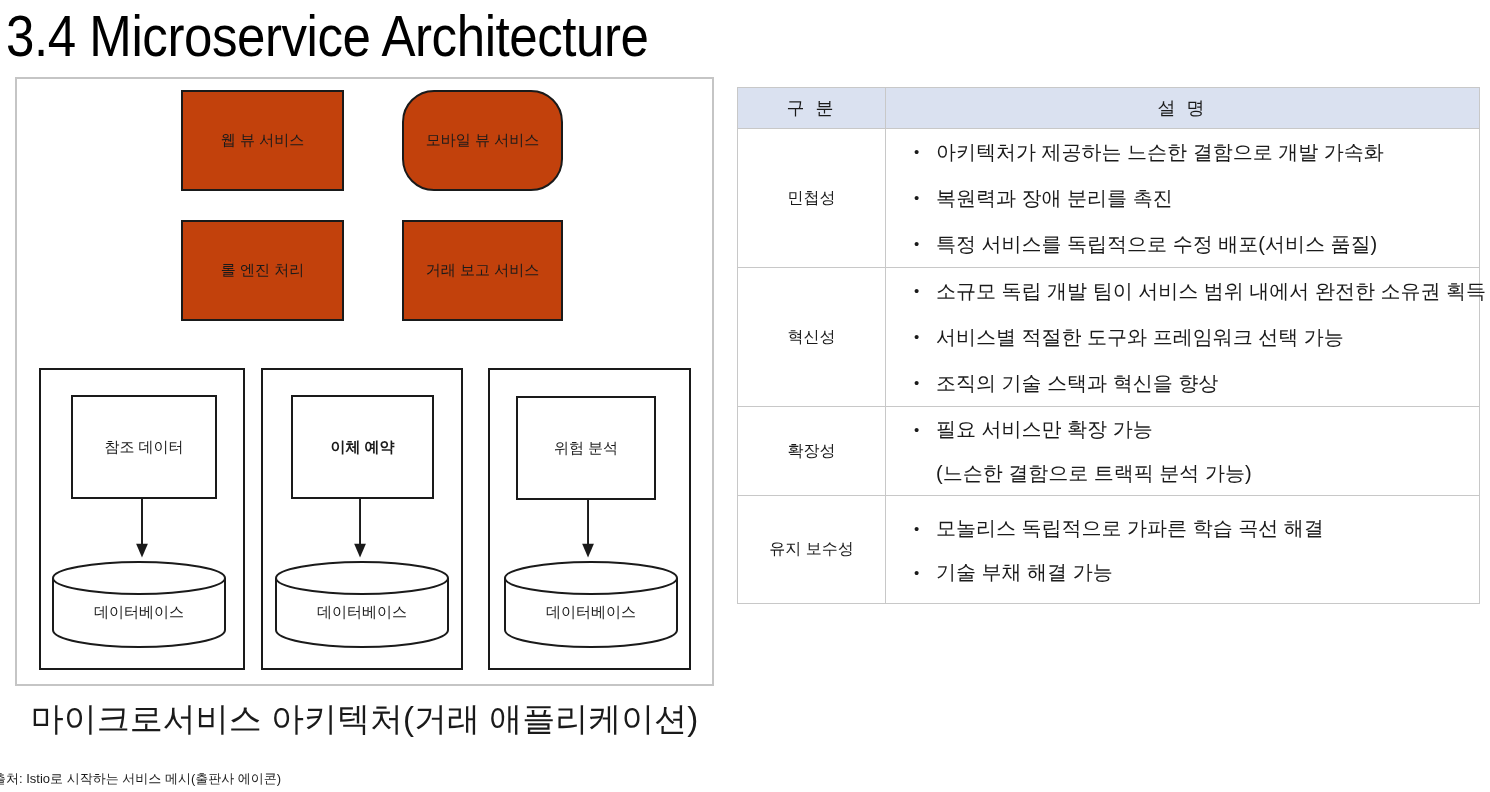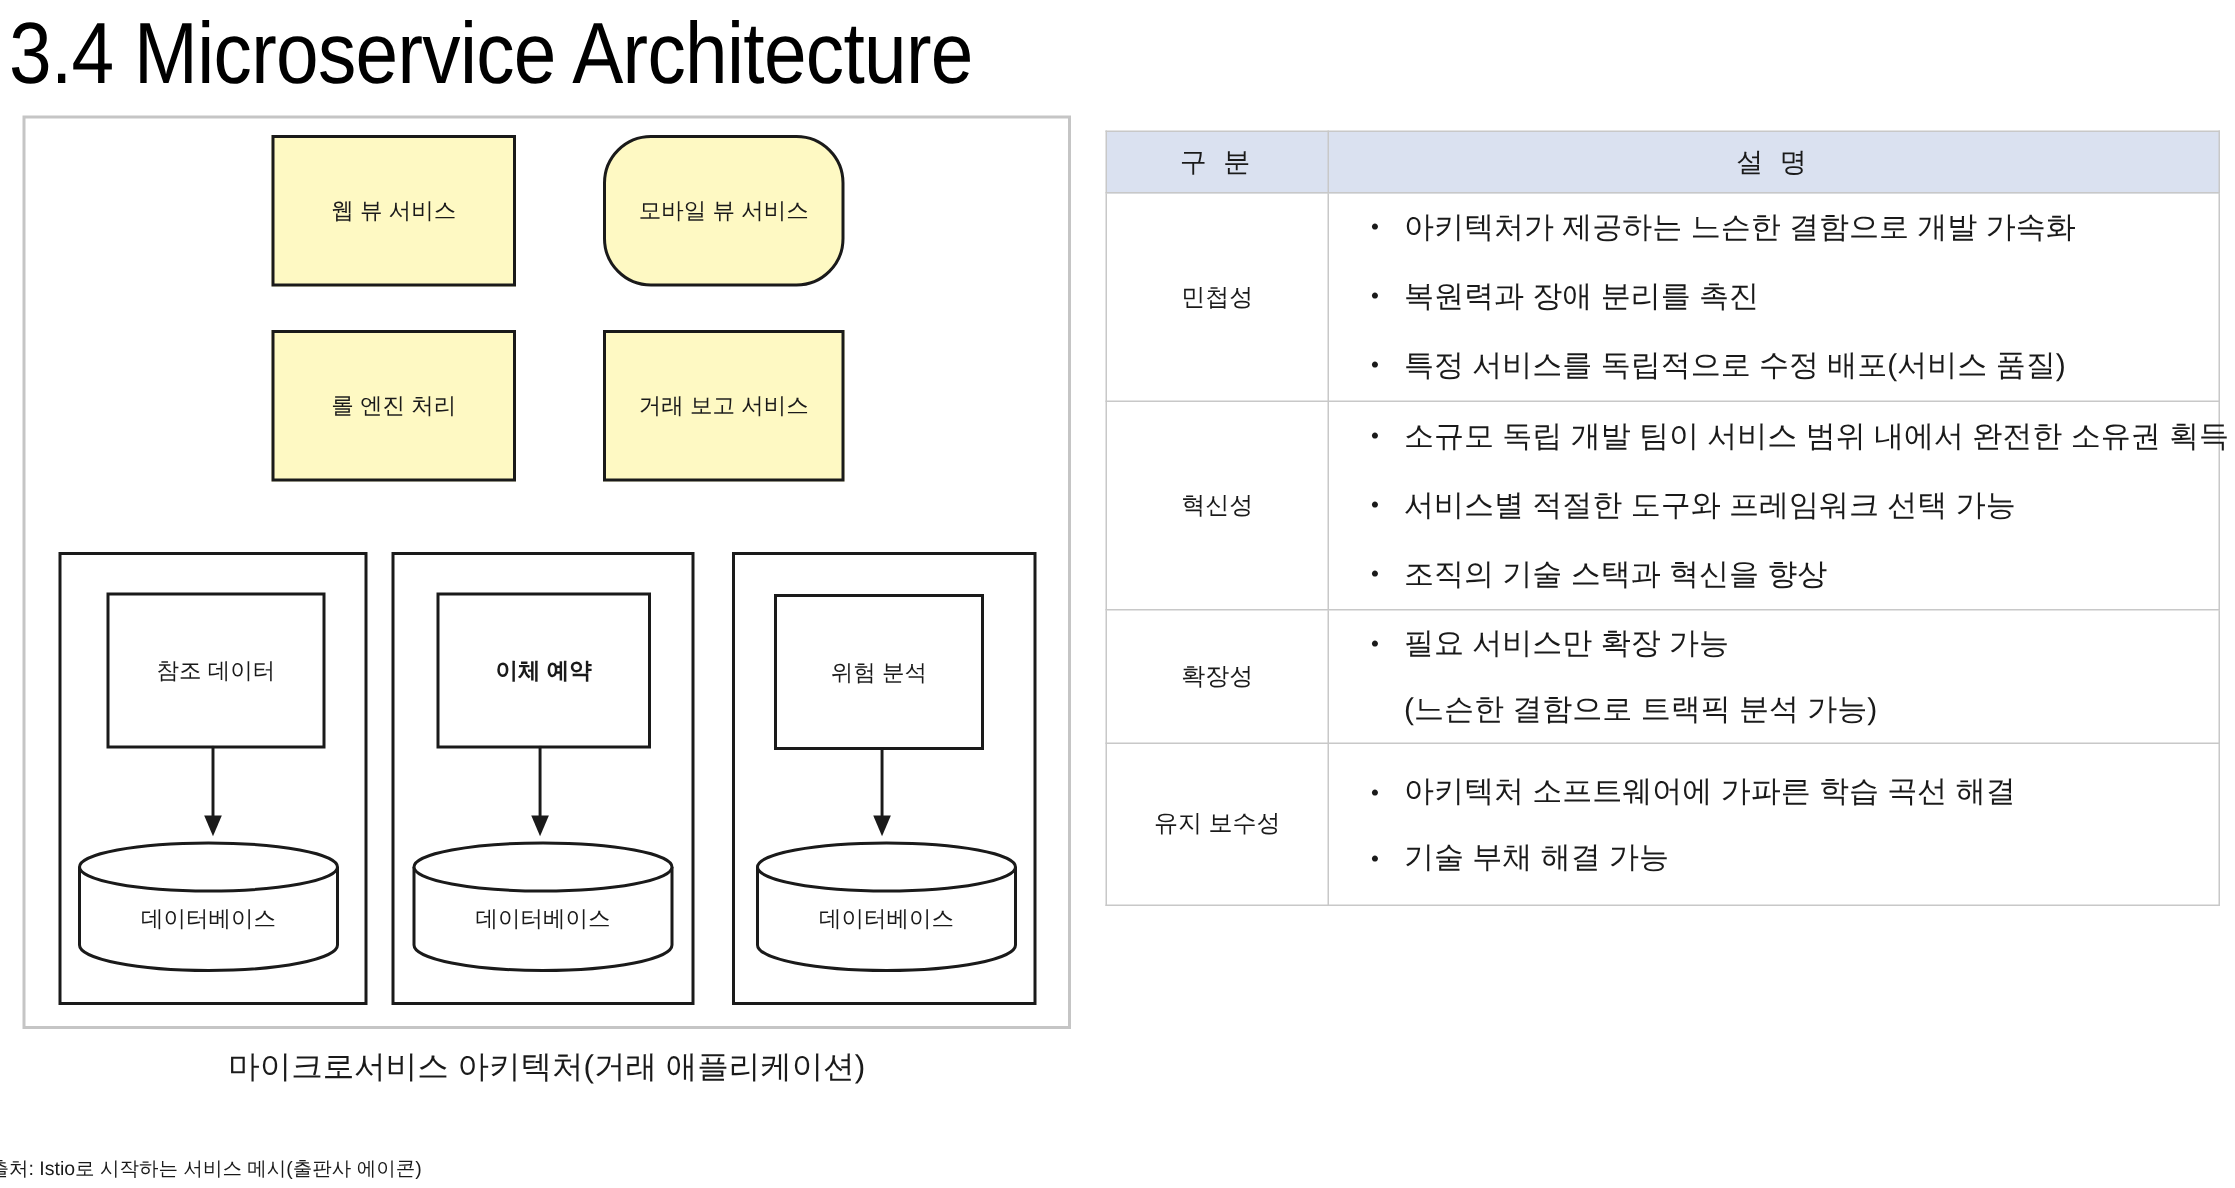--- a/index.html
+++ b/index.html
@@ -40,21 +40,21 @@
     width: 699px;
     height: 609px;
     border: 2px solid #c5c5c5;
     background: #ffffff;
     box-sizing: border-box;
   }
 
   .svc-box {
     position: absolute;
     border: 2px solid #1a1a1a;
-    background: #fef9c3;
+    background: #c2410c;
     box-sizing: border-box;
     display: flex;
     align-items: center;
     justify-content: center;
     font-size: 15px;
     color: #1a1a1a;
     text-align: center;
   }
 
   
@@ -122,21 +122,21 @@
     color: #1a1a1a;
   }
 
   
   #diagram-caption {
     position: absolute;
     left: 15px;
     top: 697px;
     width: 699px;
     text-align: center;
-    font-size: 21px;
+    font-size: 33px;
     color: #1a1a1a;
     white-space: nowrap;
   }
   #source-note {
     position: absolute;
     left: -7px;
     top: 770px;
     font-size: 13px;
     color: #1a1a1a;
     white-space: nowrap;
@@ -322,20 +322,20 @@
           <li class="bulleted">필요 서비스만 확장 가능</li>
           <li class="continuation">(느슨한 결함으로 트랙픽 분석 가능)</li>
         </ul>
       </td>
     </tr>
 
     <tr id="row-maintainability">
       <td class="cell-category">유지 보수성</td>
       <td class="cell-desc">
         <ul class="bullets">
-          <li class="bulleted">아키텍처 소프트웨어에 가파른 학습 곡선 해결</li>
+          <li class="bulleted">모놀리스 독립적으로 가파른 학습 곡선 해결</li>
           <li class="bulleted">기술 부채 해결 가능</li>
         </ul>
       </td>
     </tr>
 
   </tbody>
 </table>
 
 </body></html>

